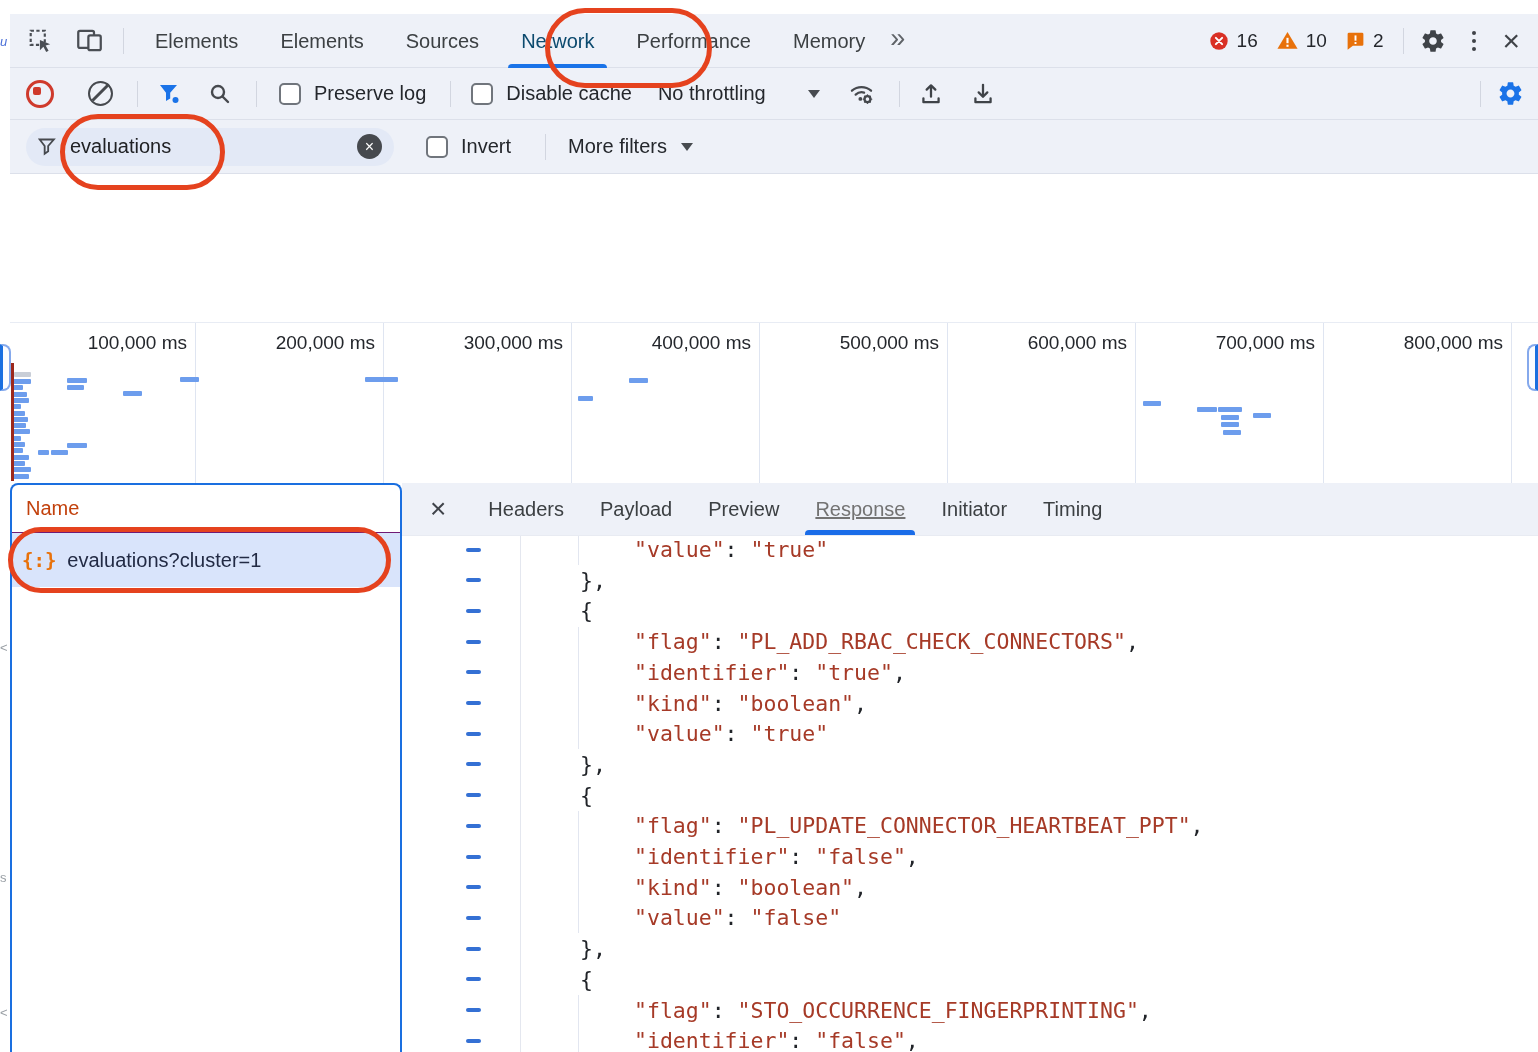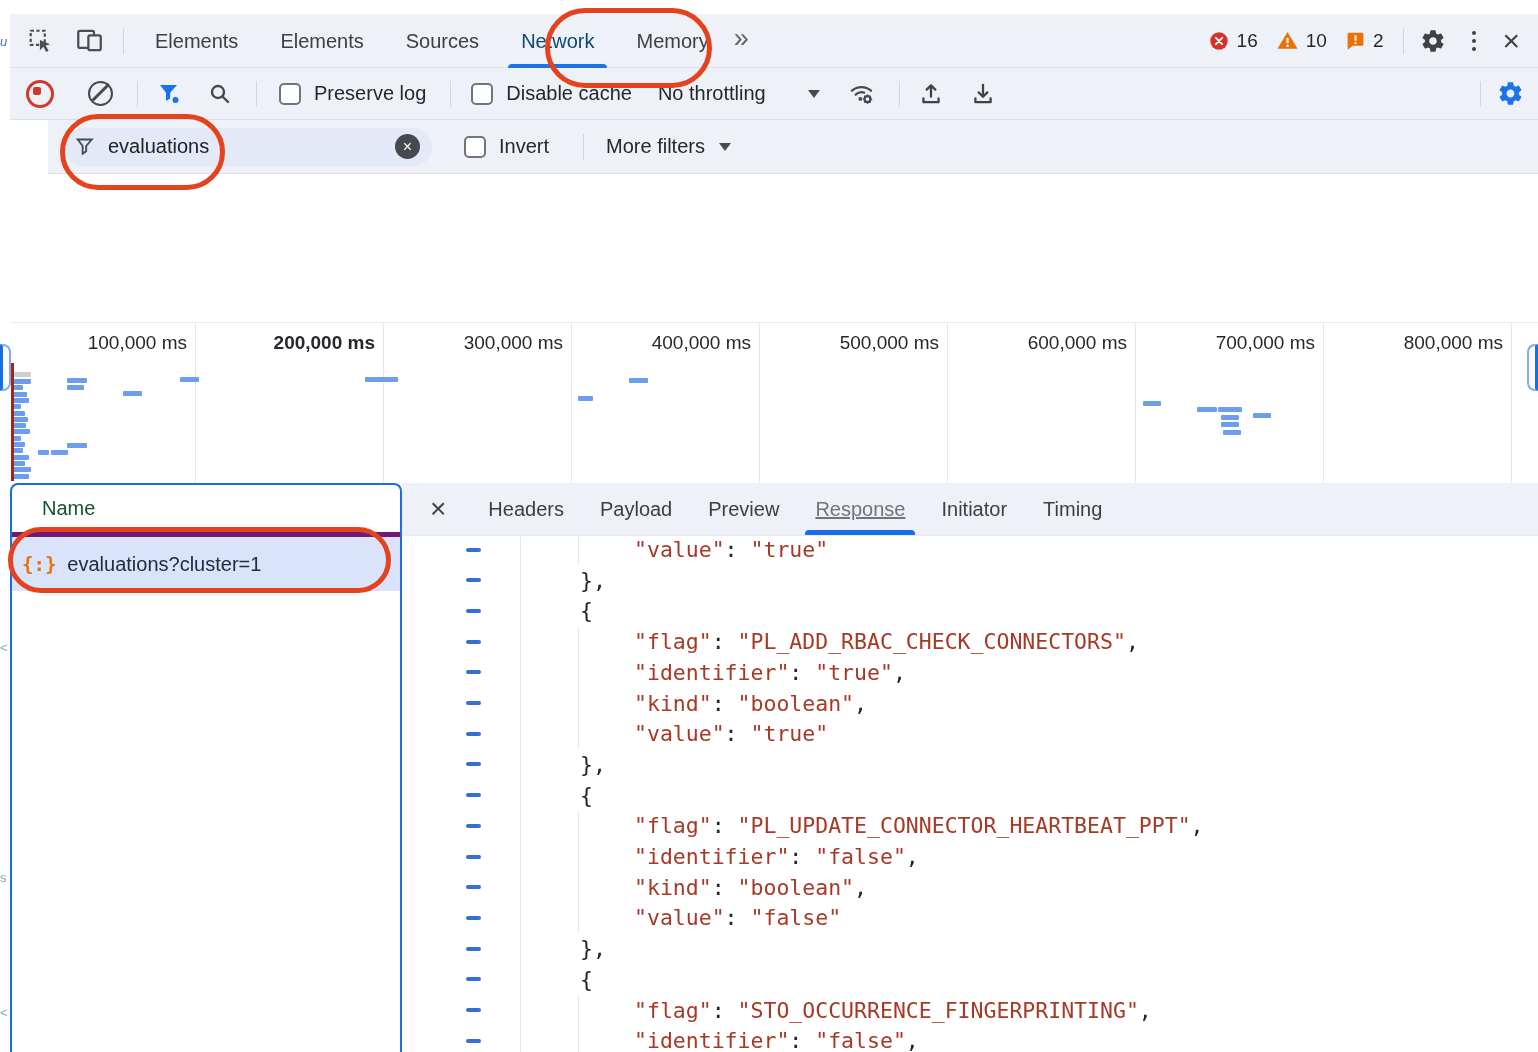--- a/index.html
+++ b/index.html
@@ -29,21 +29,21 @@
   .rec{width:22px;height:22px;border:3px solid #cf3a2c;border-radius:50%;position:relative;}
   .rec i{position:absolute;left:4px;top:4px;width:8px;height:8px;background:#cf3a2c;border-radius:2px;}
   .clear-ic{width:21px;height:21px;border:2.5px solid #46494e;border-radius:50%;position:relative;}
   .clear-ic i{position:absolute;left:-1px;top:8px;width:23px;height:2.5px;background:#46494e;transform:rotate(-45deg);}
   .caret{width:0;height:0;border-left:6px solid transparent;border-right:6px solid transparent;
          border-top:8px solid #474b50;}
   .cb{width:22px;height:22px;border:2px solid #70757c;border-radius:5px;box-sizing:border-box;background:#fff;flex:0 0 22px;}
   .cb.on{border:none;background:#1a6ce8;display:flex;align-items:center;justify-content:center;}
   .lbl{font-size:20px;color:#24272c;}
   
-  .r-filter{top:120px;height:54px;margin-left:38px;}
+  .r-filter{top:120px;height:54px;}
   .fpill{margin-left:16px;width:368px;height:38px;border-radius:19px;background:#e3e9f6;
          display:flex;align-items:center;padding:0 12px;box-sizing:border-box;}
   .fpill .txt{margin-left:12px;font-size:20px;color:#202124;flex:1;}
   .fclear{width:25px;height:25px;border-radius:50%;background:#46494e;color:#fff;font-size:16px;
           display:flex;align-items:center;justify-content:center;}
   
   .r-chips{top:174px;height:48px;padding-left:14px;gap:13px;}
   .chip{height:34px;padding:0 16px;border:1px solid #bfc4cc;border-radius:17px;background:#fff;
         font-size:19px;display:flex;align-items:center;color:#24272c;flex:0 0 auto;}
   .chip.sel{background:#dbe2fb;border-color:transparent;color:#1f2126;}
@@ -58,22 +58,22 @@
   .tick-lbl{position:absolute;top:9px;font-size:19px;color:#24272c;}
   .tl-bar{position:absolute;height:5px;border-radius:1px;}
   .tl-marker{position:absolute;width:2.5px;}
   .grip{position:absolute;top:344px;width:11px;height:47px;background:#fbfcff;
         border:2px solid #85a9ec;box-sizing:border-box;z-index:5;}
   .grip.l{left:0;border-radius:0 8px 8px 0;border-left:3px solid #1a6fe0;}
   .grip.r{right:0;border-radius:8px 0 0 8px;border-right:3px solid #1a6fe0;}
   
   .name-panel{position:absolute;left:10px;top:483px;width:392px;bottom:0;background:#fff;
               border:2px solid #1a6fe0;border-bottom:none;border-radius:8px 8px 0 0;box-sizing:border-box;}
-  .np-header{height:47px;line-height:47px;padding-left:30px;font-size:20px;color:#14532d;
-             border-bottom:5px solid #701a75;}
+  .np-header{height:47px;line-height:47px;padding-left:14px;font-size:20px;color:#c2410c;
+             border-bottom:1px solid #701a75;}
   .req-row{height:54px;display:flex;align-items:center;background:#d9e4fb;padding-left:10px;gap:11px;
            font-size:20px;color:#222a44;}
   .req-icon{color:#e8710a;font-family:"DejaVu Sans Mono",monospace;font-size:19px;font-weight:bold;}
   
   .detail-panel{position:absolute;left:402px;top:483px;right:0;bottom:0;background:#fff;}
   .dp-tabs{height:53px;background:#eef1f8;display:flex;align-items:center;
            border-bottom:1px solid #e8ebf2;box-sizing:border-box;}
   .dp-close{margin-left:28px;font-size:28px;color:#3f434a;line-height:1;}
   .dtabs{display:flex;margin-left:24px;}
   .dtab{padding:0 18px;height:52px;line-height:52px;font-size:20px;color:#3c4043;position:relative;}
@@ -114,20 +114,21 @@
         <rect x="2" y="3.5" width="14" height="15" rx="1.5" fill="none" stroke="#4a4e54" stroke-width="2"></rect>
         <rect x="11" y="7.5" width="11" height="13" rx="1.5" fill="#eef1f8" stroke="#4a4e54" stroke-width="2"></rect>
       </svg>
     </span>
     <span class="vsep" style="margin-left:20px;"></span>
     <div style="display:flex;margin-left:10px;">
         <div class="mtab">Elements</div>
         <div class="mtab">Elements</div>
         <div class="mtab">Sources</div>
         <div class="mtab sel">Network</div>
+        <div class="mtab">Performance</div>
         <div class="mtab">Memory</div>
       </div>
     <span class="overflow-ic">»</span>
 
     <div style="display:flex;align-items:center;margin-left:auto;">
       <span class="badge">
         <span class="icon">
           <svg width="22" height="22" viewBox="0 0 24 24">
             <circle cx="12" cy="12" r="9.5" fill="#d93025"></circle>
             <path d="M8.6 8.6l6.8 6.8M15.4 8.6l-6.8 6.8" stroke="#fff" stroke-width="2.2" stroke-linecap="round"></path>
@@ -245,21 +246,21 @@
     <span class="lbl" style="margin-left:22px;">More filters</span>
     <span class="caret" style="margin-left:14px;"></span>
   </div>
 
 
 
   <div class="r-tl">
       <div class="tick-div" style="left: 185px;"></div>
       <div class="tick-lbl" style="right: 1351px;">100,000 ms</div>
       <div class="tick-div" style="left: 373px;"></div>
-      <div class="tick-lbl" style="right: 1163px; font-weight: bold;">200,000 ms</div>
+      <div class="tick-lbl" style="right: 1163px;">200,000 ms</div>
       <div class="tick-div" style="left: 561px;"></div>
       <div class="tick-lbl" style="right: 975px;">300,000 ms</div>
       <div class="tick-div" style="left: 749px;"></div>
       <div class="tick-lbl" style="right: 787px;">400,000 ms</div>
       <div class="tick-div" style="left: 937px;"></div>
       <div class="tick-lbl" style="right: 599px; text-align: right;">500,000 ms</div>
       <div class="tick-div" style="left: 1125px;"></div>
       <div class="tick-lbl" style="right: 411px;">600,000 ms</div>
       <div class="tick-div" style="left: 1313px;"></div>
       <div class="tick-lbl" style="right: 223px;">700,000 ms</div>

